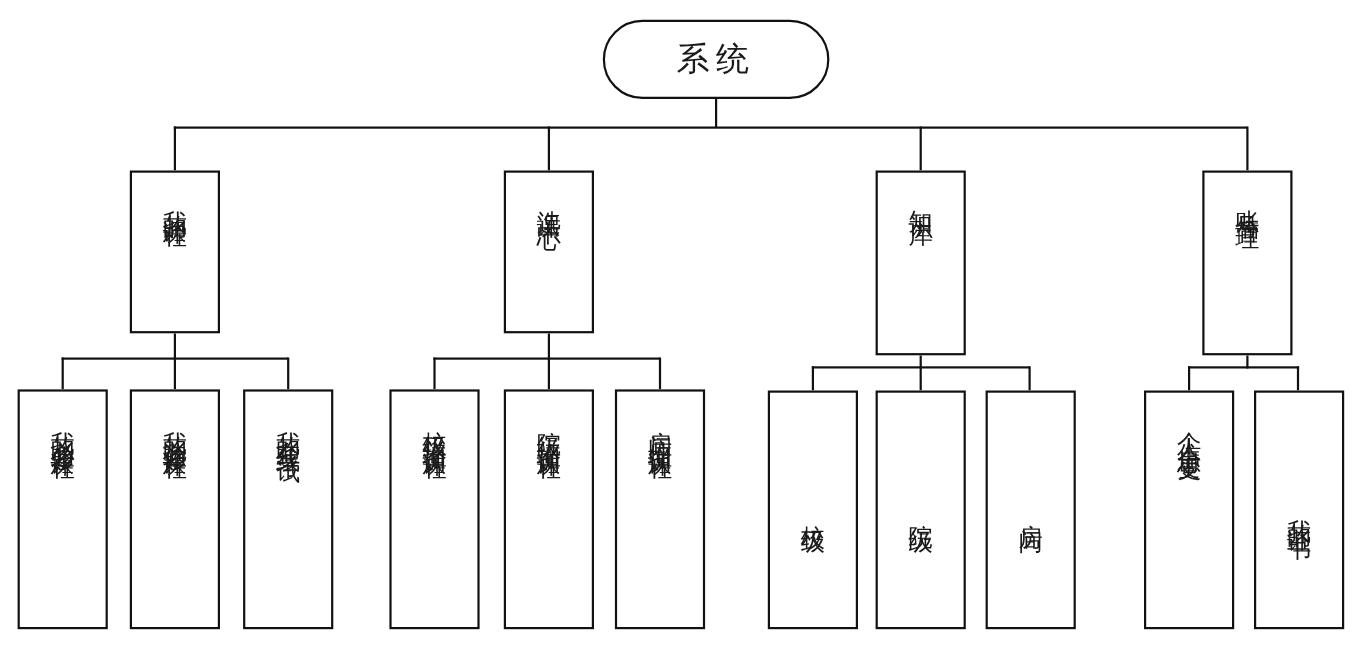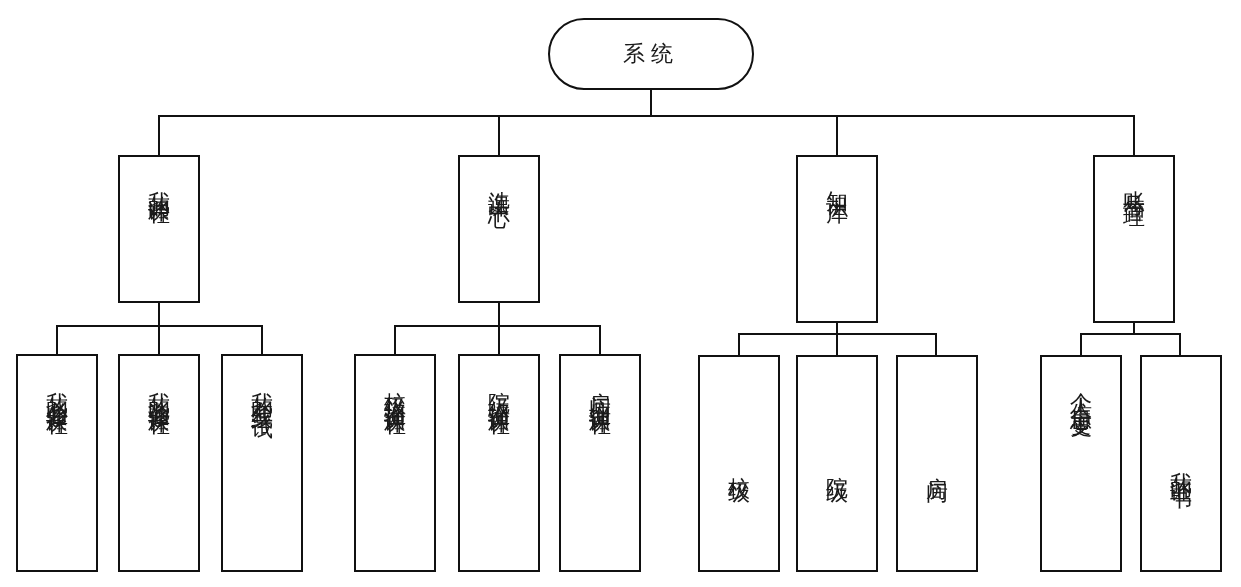--- a/index.html
+++ b/index.html
@@ -31,21 +31,21 @@
     letter-spacing:5px;
     line-height:1;
     color:#1a1a1a;
     font-size:22px;
     white-space:nowrap;
     font-family:"Liberation Serif","DejaVu Serif",serif;
     font-weight:400;
   }
   .node .htext{
     color:#1a1a1a;
-    font-size:22px;
+    font-size:30px;
     letter-spacing:6px;
     white-space:nowrap;
     font-family:Liberation Serif, serif;
   }
 
   
   #node-root{
     left:548px;top:18px;width:206px;height:72px;
     border-radius:36px;
     align-items:center;

